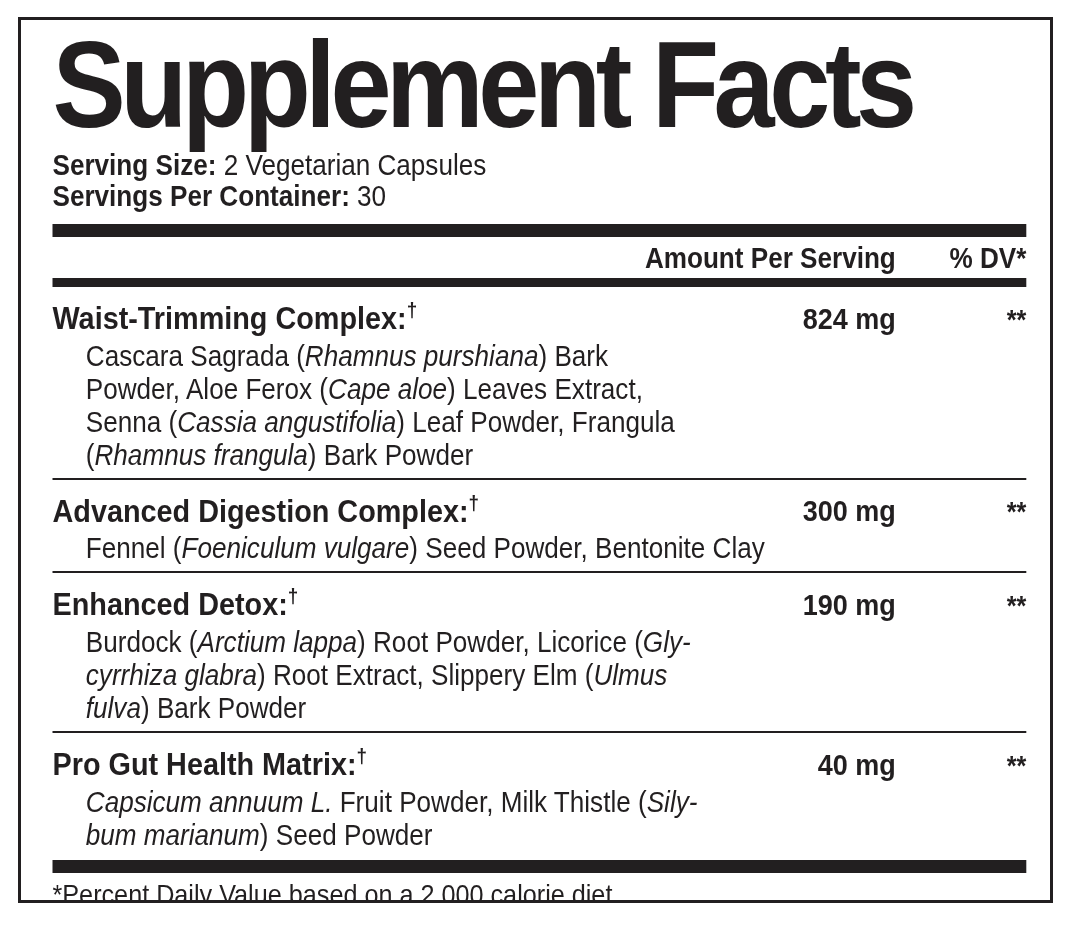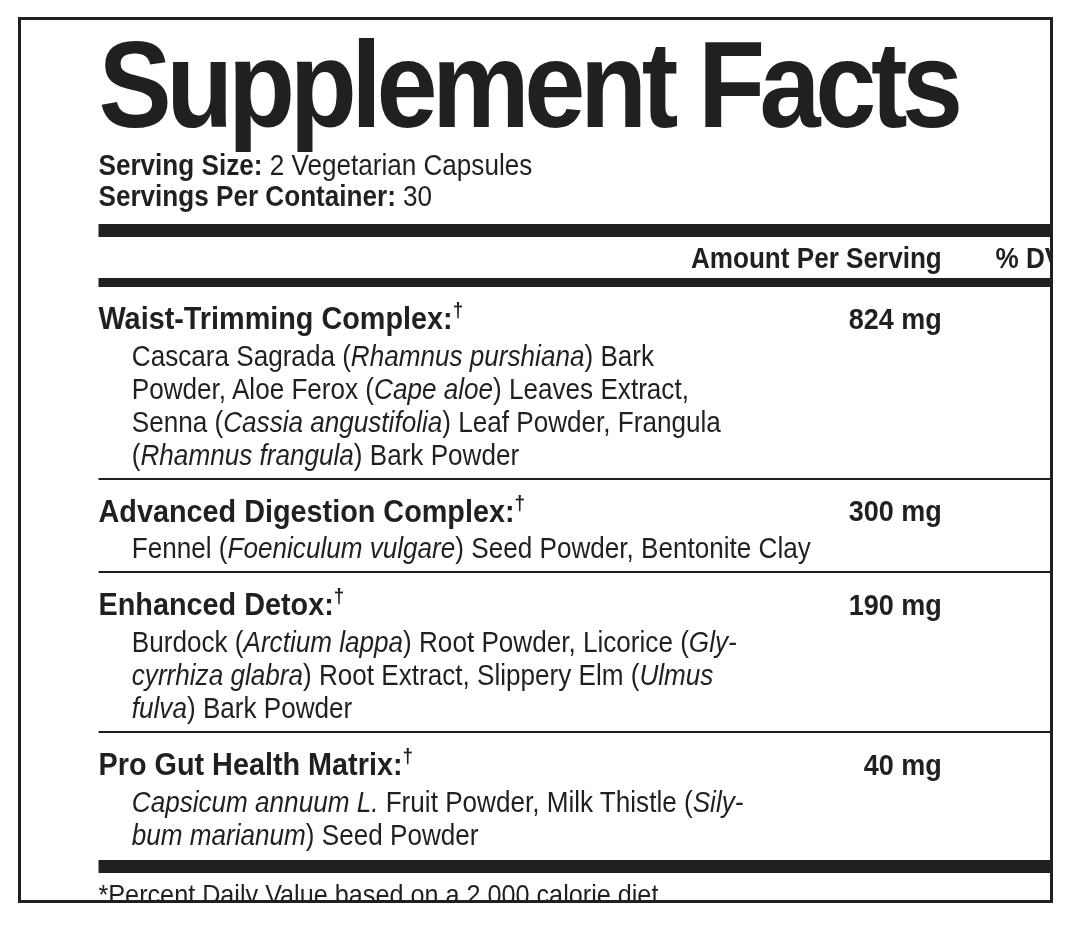--- a/index.html
+++ b/index.html
@@ -10,21 +10,20 @@
     color: #221f20;
     overflow: hidden;
   }
   .label-frame {
     position: absolute;
     left: 18px; top: 17px;
     width: 1035px; height: 886px;
     border: 3px solid #221f20;
     background: #ffffff;
     overflow: hidden;
-    padding-left: 46px;
   }
   
   .label-inner {
     width: 1150px;
     transform: scaleX(0.9);
     transform-origin: 0 0;
     padding: 2px 33px 0 35px;
   }
   .sf-title {
     font-weight: bold;

